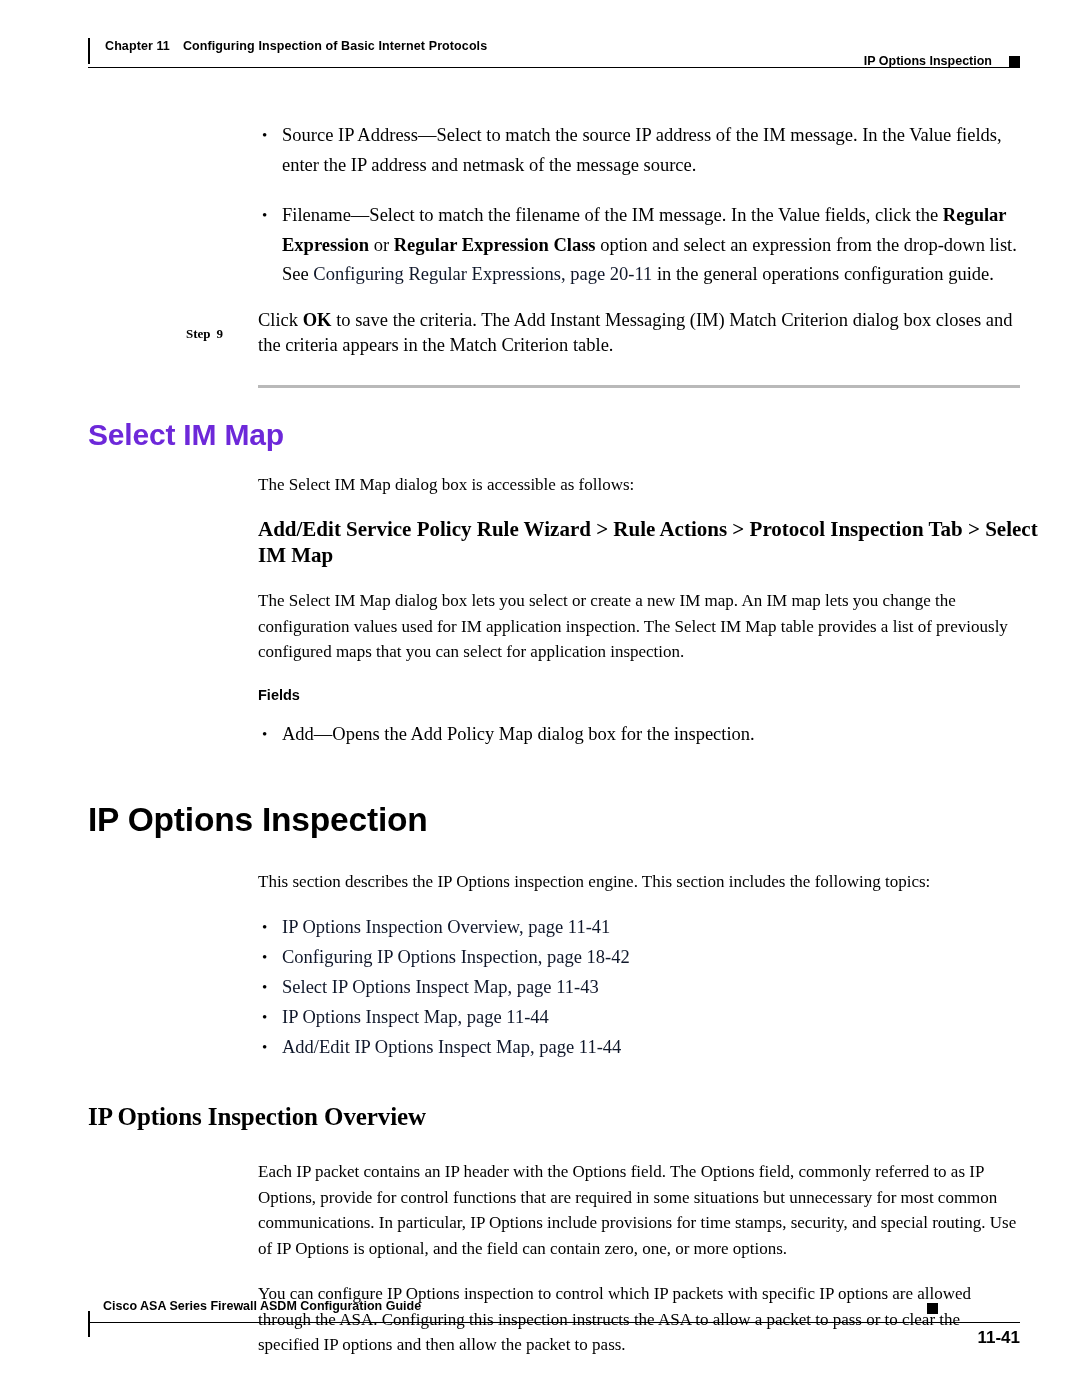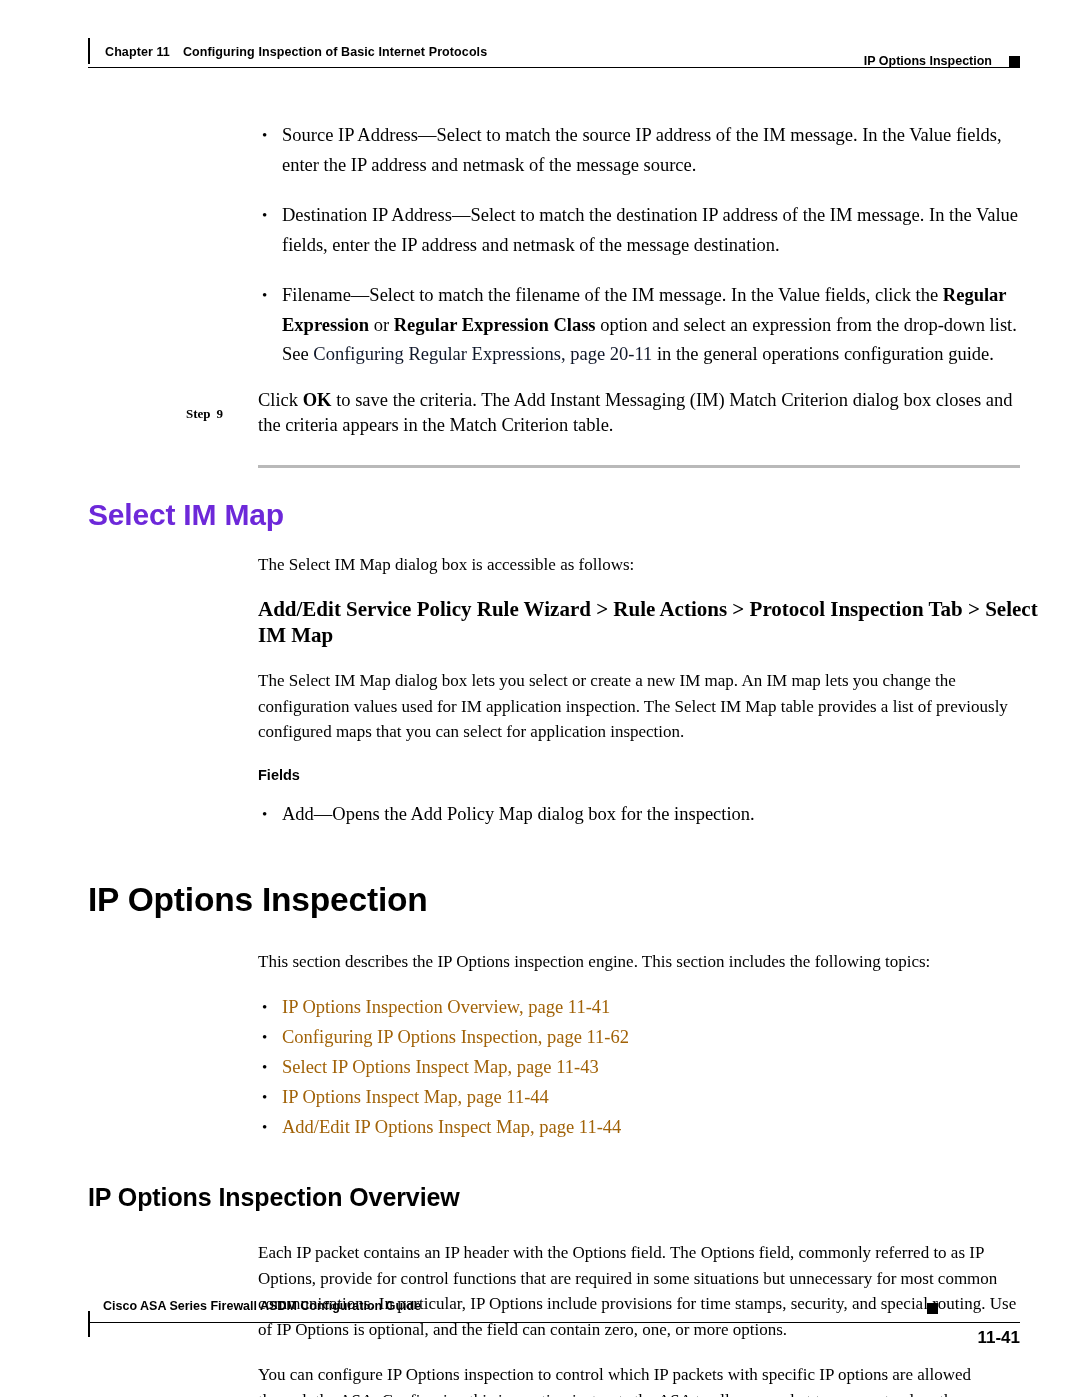--- a/index.html
+++ b/index.html
@@ -40,21 +40,21 @@
   .header-tick {
     position: absolute;
     top: 4px;
     left: 0;
     width: 2px;
     height: 26px;
     background: #000000;
   }
   .header-left {
     position: absolute;
-    top: 11px;
+    top: 5px;
     left: 17px;
     font-family: "Liberation Sans", sans-serif;
     font-weight: bold;
     font-size: 12.5px;
     letter-spacing: 0.1px;
     white-space: nowrap;
   }
   .header-chapter {
     margin-right: 13px;
   }
@@ -159,21 +159,21 @@
   }
   h1.chapter-title {
     font-family: "Liberation Sans", sans-serif;
     font-weight: bold;
     font-size: 33.5px;
     color: #000000;
     margin: 52px 0 0 88px;
     letter-spacing: -0.2px;
   }
   h3.sub-title {
-    font-family: Liberation Sans, sans-serif;
+    font-family: Liberation Serif, serif;
     font-weight: bold;
     font-size: 25px;
     color: #000000;
     margin: 41px 0 0 88px;
     letter-spacing: -0.1px;
   }
 
   p.para {
     margin: 20px 60px 0 258px;
     font-size: 17px;
@@ -198,21 +198,21 @@
     margin: 18px 0 0 0;
     padding: 0;
     list-style: none;
   }
   .link-list li {
     position: relative;
     margin-left: 258px;
     padding-left: 24px;
     font-size: 18.5px;
     line-height: 30px;
-    color: #a16207;
+    color: #0f172a;
   }
   .link-list li::before {
     content: "\2022";
     position: absolute;
     left: 4px;
     top: 0;
     color: #000000;
     font-size: 15px;
   }
 
@@ -282,23 +282,20 @@
     <div class="header-rule"></div>
   </div>
 
   <div class="content">
 
     <ul class="bullet-list">
       <li class="bullet-item">
         <span>Source IP Address—Select to match the source IP address of the IM message. In the Value fields, enter the IP address and netmask of the message source.</span>
       </li>
       <li class="bullet-item">
-        <span>Destination IP Address—Select to match the destination IP address of the IM message. In the Value fields, enter the IP address and netmask of the message destination.</span>
-      </li>
-      <li class="bullet-item">
         <span>Filename—Select to match the filename of the IM message. In the Value fields, click the </span><span class="b">Regular Expression</span><span> or </span><span class="b">Regular Expression Class</span><span> option and select an expression from the drop-down list.</span>
       </li>
     </ul>
 
     <div class="see-line">
       <span>See </span><span class="link">Configuring Regular Expressions, page 20-11</span><span> in the general operations configuration guide.</span>
     </div>
 
     <div class="step-row">
       <div class="step-label">
@@ -327,21 +324,21 @@
         <span>Add—Opens the Add Policy Map dialog box for the inspection.</span>
       </li>
     </ul>
 
     <h1 class="chapter-title">IP Options Inspection</h1>
 
     <p class="para" style="margin-top:30px;">This section describes the IP Options inspection engine. This section includes the following topics:</p>
 
     <ul class="link-list">
       <li><span>IP Options Inspection Overview, page 11-41</span></li>
-      <li><span>Configuring IP Options Inspection, page 11-62</span></li>
+      <li><span>Configuring IP Options Inspection, page 18-42</span></li>
       <li><span>Select IP Options Inspect Map, page 11-43</span></li>
       <li><span>IP Options Inspect Map, page 11-44</span></li>
       <li><span>Add/Edit IP Options Inspect Map, page 11-44</span></li>
     </ul>
 
     <h3 class="sub-title">IP Options Inspection Overview</h3>
 
     <p class="para" style="margin-top:28px;">Each IP packet contains an IP header with the Options field. The Options field, commonly referred to as IP Options, provide for control functions that are required in some situations but unnecessary for most common communications. In particular, IP Options include provisions for time stamps, security, and special routing. Use of IP Options is optional, and the field can contain zero, one, or more options.</p>
     <p class="para">You can configure IP Options inspection to control which IP packets with specific IP options are allowed through the ASA. Configuring this inspection instructs the ASA to allow a packet to pass or to clear the specified IP options and then allow the packet to pass.</p>
 

